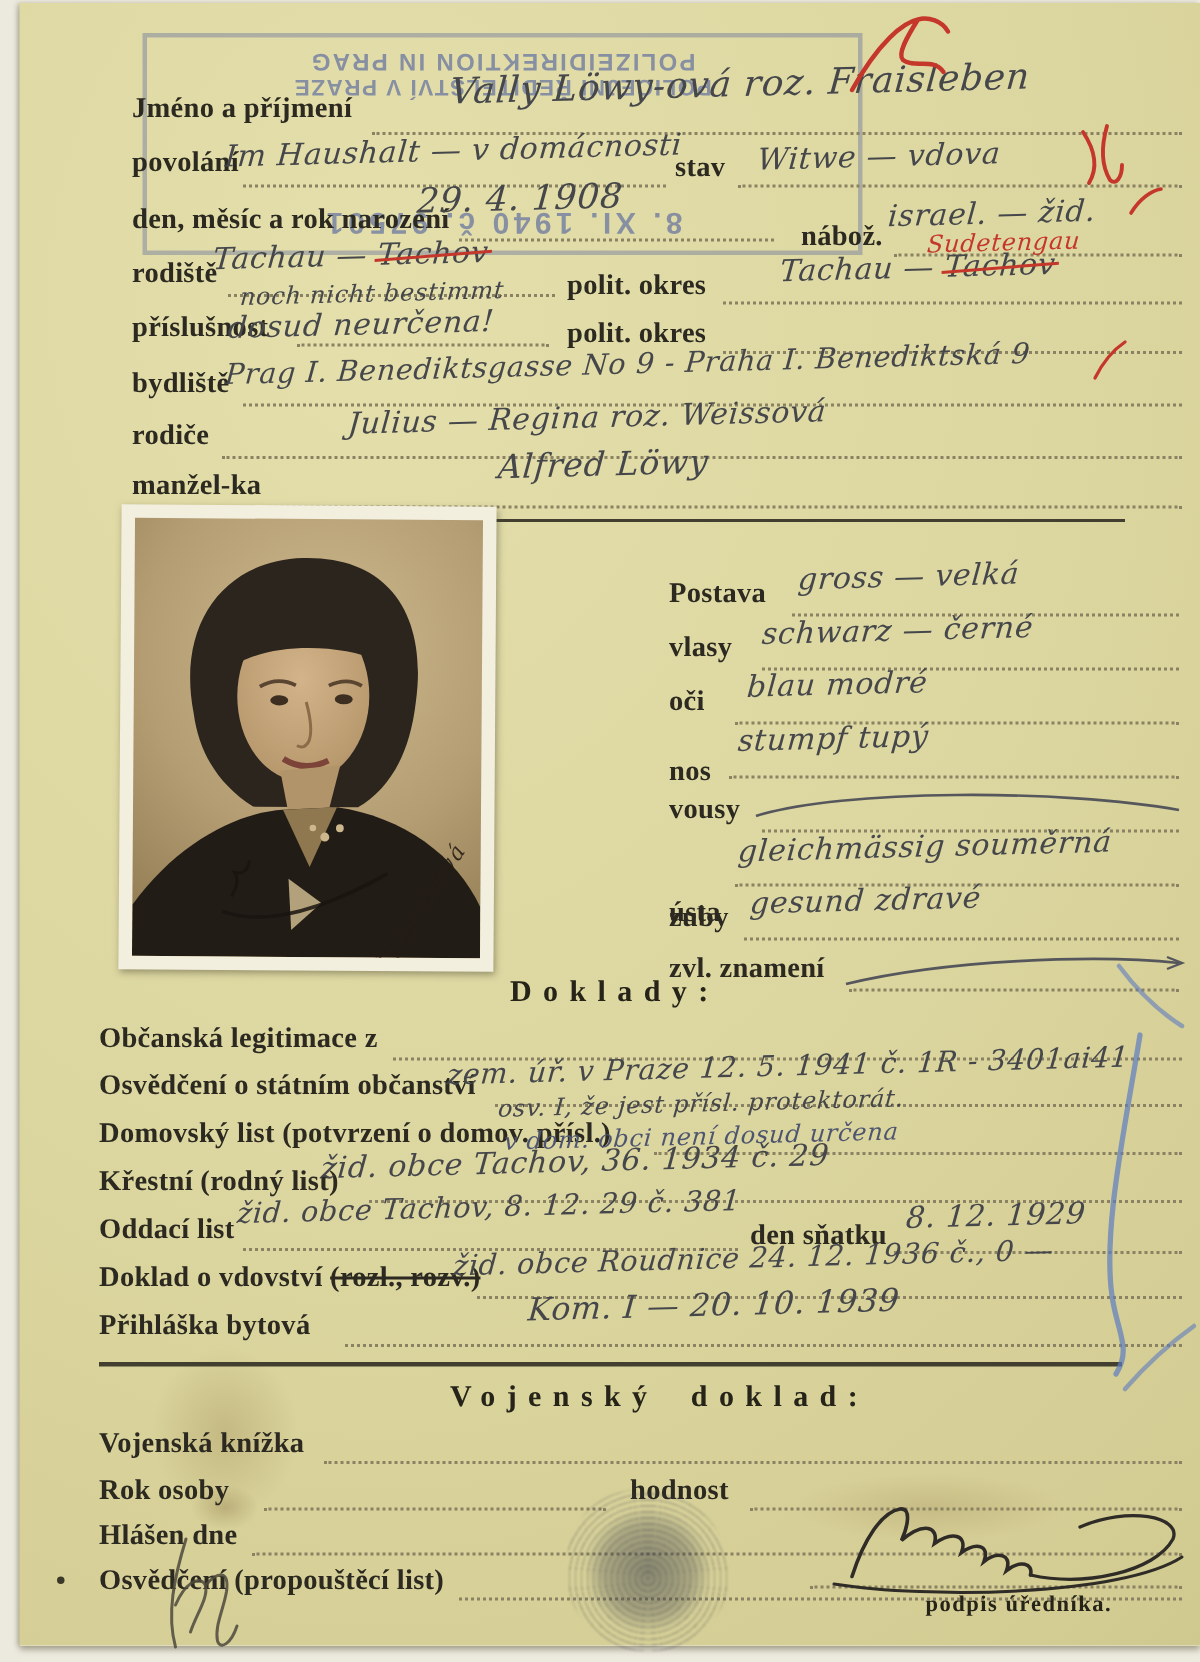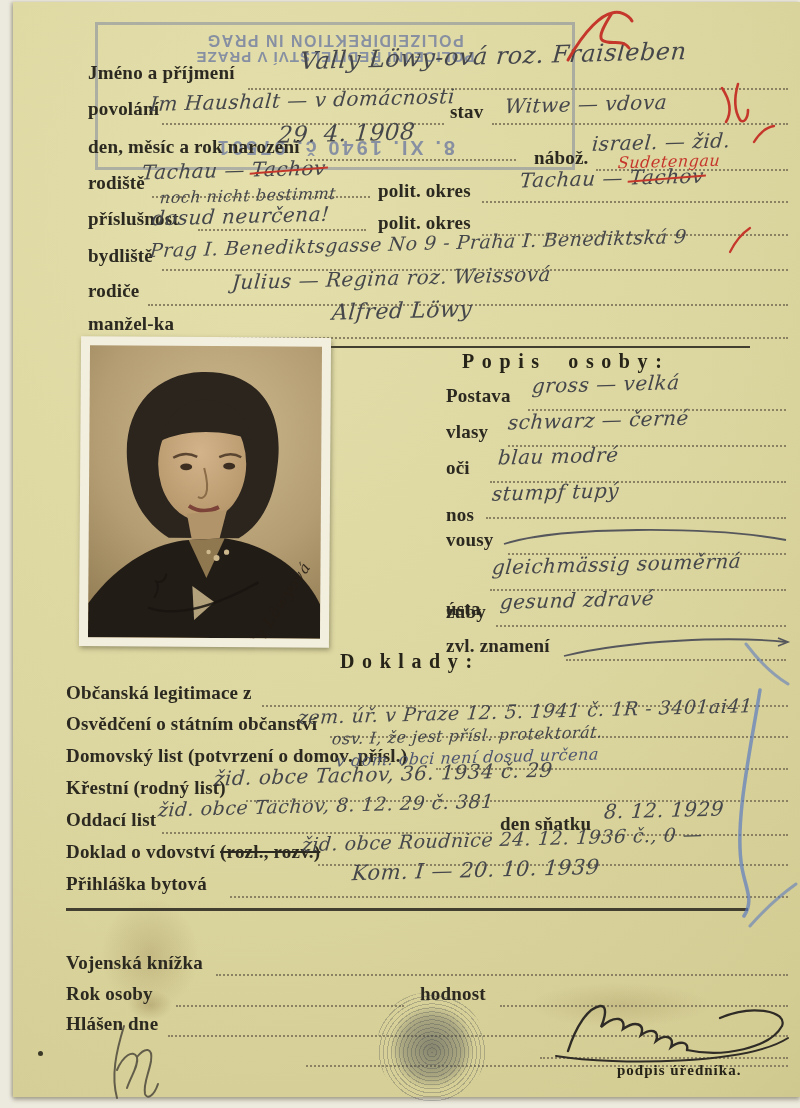--- a/index.html
+++ b/index.html
@@ -141,21 +141,20 @@
           <circle cx="120" cy="206" r="2.2" fill="#cdb88e"></circle>
         <path d="M106,238 L124,260 L100,272 Z" fill="#c9b astro" opacity="0"></path>
         <path d="M104,240 L126,256 L106,274 Z" fill="#cdb88e" opacity=".85"></path>
         <path d="M60,262 q40,14 110,-26" stroke="rgba(25,20,15,.85)" stroke-width="2.4" fill="none"></path>
         <path d="M66,252 q6,-10 2,-16 q8,2 10,-8" stroke="rgba(25,20,15,.8)" stroke-width="2" fill="none"></path>
       </svg>
       <span class="photo-sig">Vally Löwyová</span>
     </div>
   </div>
 
-  <span class="title" style="left:462px;top:350px;">Popis osoby:</span>
 
   <span class="lbl" style="left:446px;top:385px;">Postava</span>
   <div class="dots" style="left:528px;top:408px;width:258px;"></div>
   <span class="hw" style="left:532px;top:372px;">gross — velká</span>
 
   <span class="lbl" style="left:446px;top:421px;">vlasy</span>
   <div class="dots" style="left:508px;top:444px;width:278px;"></div>
   <span class="hw" style="left:508px;top:408px;">schwarz — černé</span>
 
   <span class="lbl" style="left:446px;top:457px;font-family:Liberation Serif, serif;">oči</span>
@@ -215,33 +214,35 @@
   <span class="lbl" style="left:66px;top:841px;"><span>Doklad o vdovství</span> <span class="struckblk">(rozl., rozv.)</span></span>
   <div class="dots" style="left:318px;top:863px;width:470px;"></div>
   <span class="hw" style="left:302px;top:828px;font-size:19px;">žid. obce Roudnice 24. 12. 1936 č., 0 —</span>
 
   <span class="lbl" style="left:66px;top:873px;">Přihláška bytová</span>
   <div class="dots" style="left:230px;top:895px;width:558px;"></div>
   <span class="hw" style="left:352px;top:858px;font-size:21px;">Kom. I   —   20. 10. 1939</span>
 
   <div class="rule" style="left:66px;top:908px;width:682px;height:2.5px;"></div>
 
+  <span class="title" style="left:300px;top:920px;">Vojenský doklad:</span>
 
   <span class="lbl" style="left:66px;top:952px;">Vojenská knížka</span>
   <div class="dots" style="left:216px;top:973px;width:572px;"></div>
 
   <span class="lbl" style="left:66px;top:983px;">Rok osoby</span>
   <div class="dots" style="left:176px;top:1004px;width:228px;"></div>
   <span class="lbl" style="left:420px;top:983px;">hodnost</span>
   <div class="dots" style="left:500px;top:1004px;width:288px;"></div>
 
   <span class="lbl" style="left:66px;top:1013px;">Hlášen dne</span>
   <div class="dots" style="left:168px;top:1034px;width:620px;"></div>
 
   <span class="bullet" style="left:38px;top:1051px;"></span>
+  <span class="lbl" style="left:66px;top:1043px;">Osvědčení (propouštěcí list)</span>
   <div class="dots" style="left:306px;top:1064px;width:482px;"></div>
 
   <div id="fingerprint"></div>
 
   <div class="dots" style="left:540px;top:1056px;width:248px;"></div>
   <svg class="mark" style="left:548px;top:996px;" width="250" height="70" viewBox="0 0 250 70">
     <path d="M20,55 C28,30 40,12 52,10 C60,9 57,22 53,31 C68,18 78,22 75,33 C88,24 97,28 93,39 C103,32 112,34 108,45 C117,38 127,40 123,51 C132,44 141,46 139,54" stroke="#2f2b26" stroke-width="2.4" fill="none" stroke-linecap="round"></path>
     <path d="M139,54 C175,62 222,52 234,30 C240,15 204,8 172,22" stroke="#2f2b26" stroke-width="2.2" fill="none" stroke-linecap="round"></path>
     <path d="M8,60 C70,70 200,68 240,42" stroke="#2f2b26" stroke-width="2" fill="none" stroke-linecap="round"></path>
   </svg>

